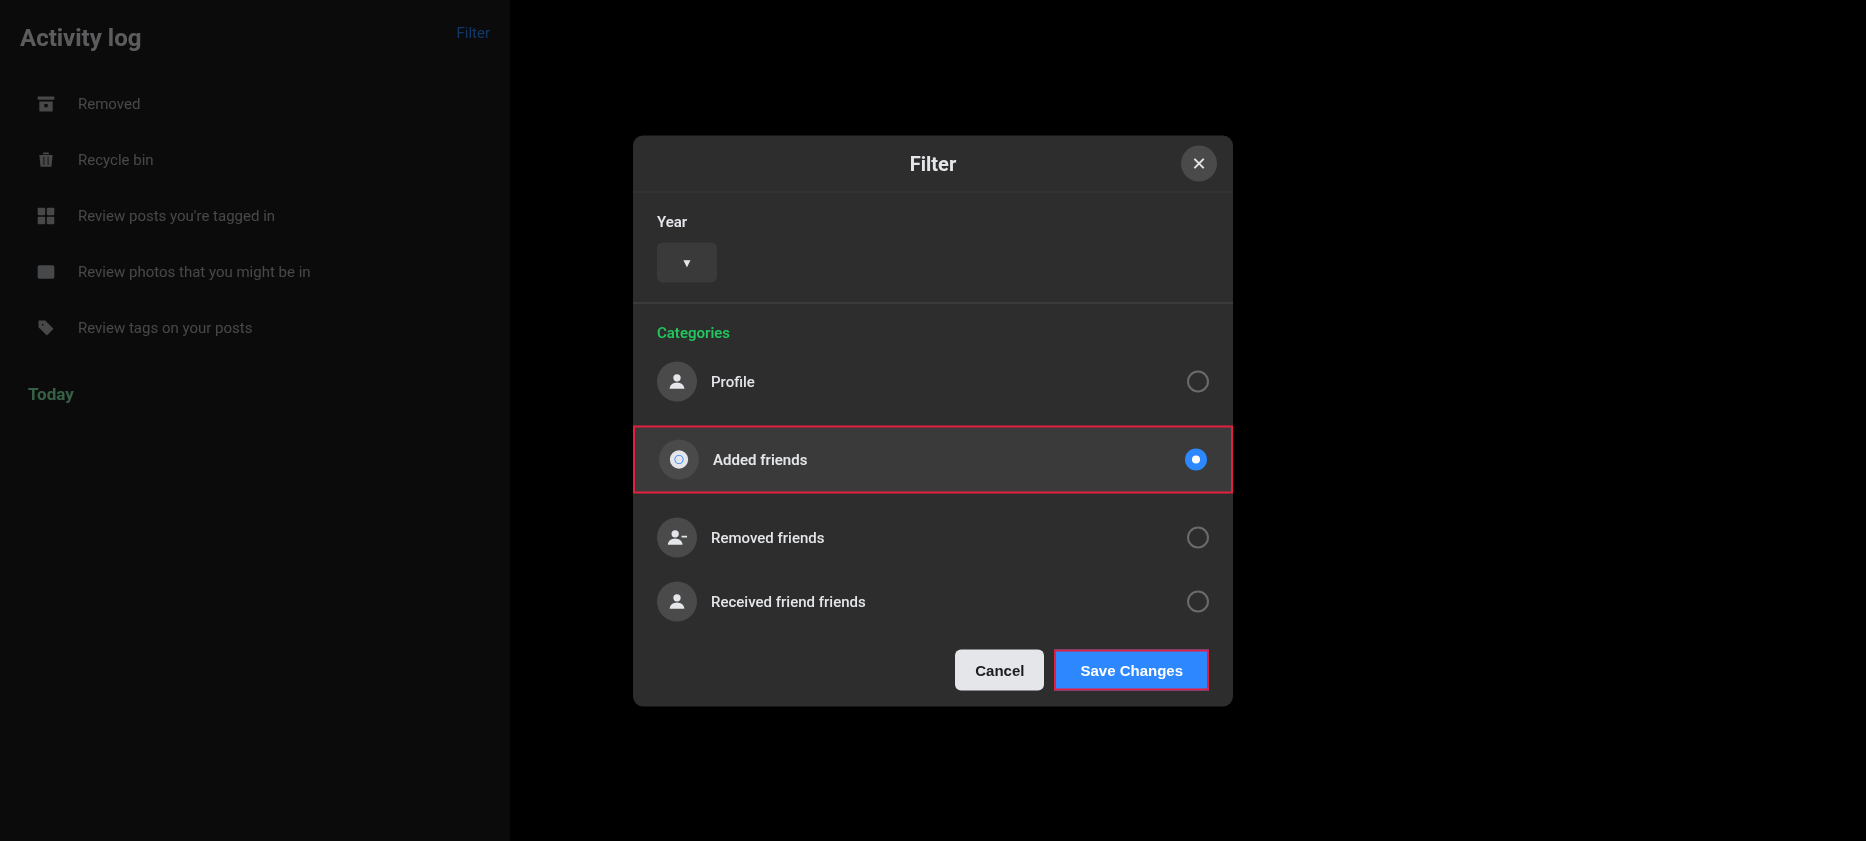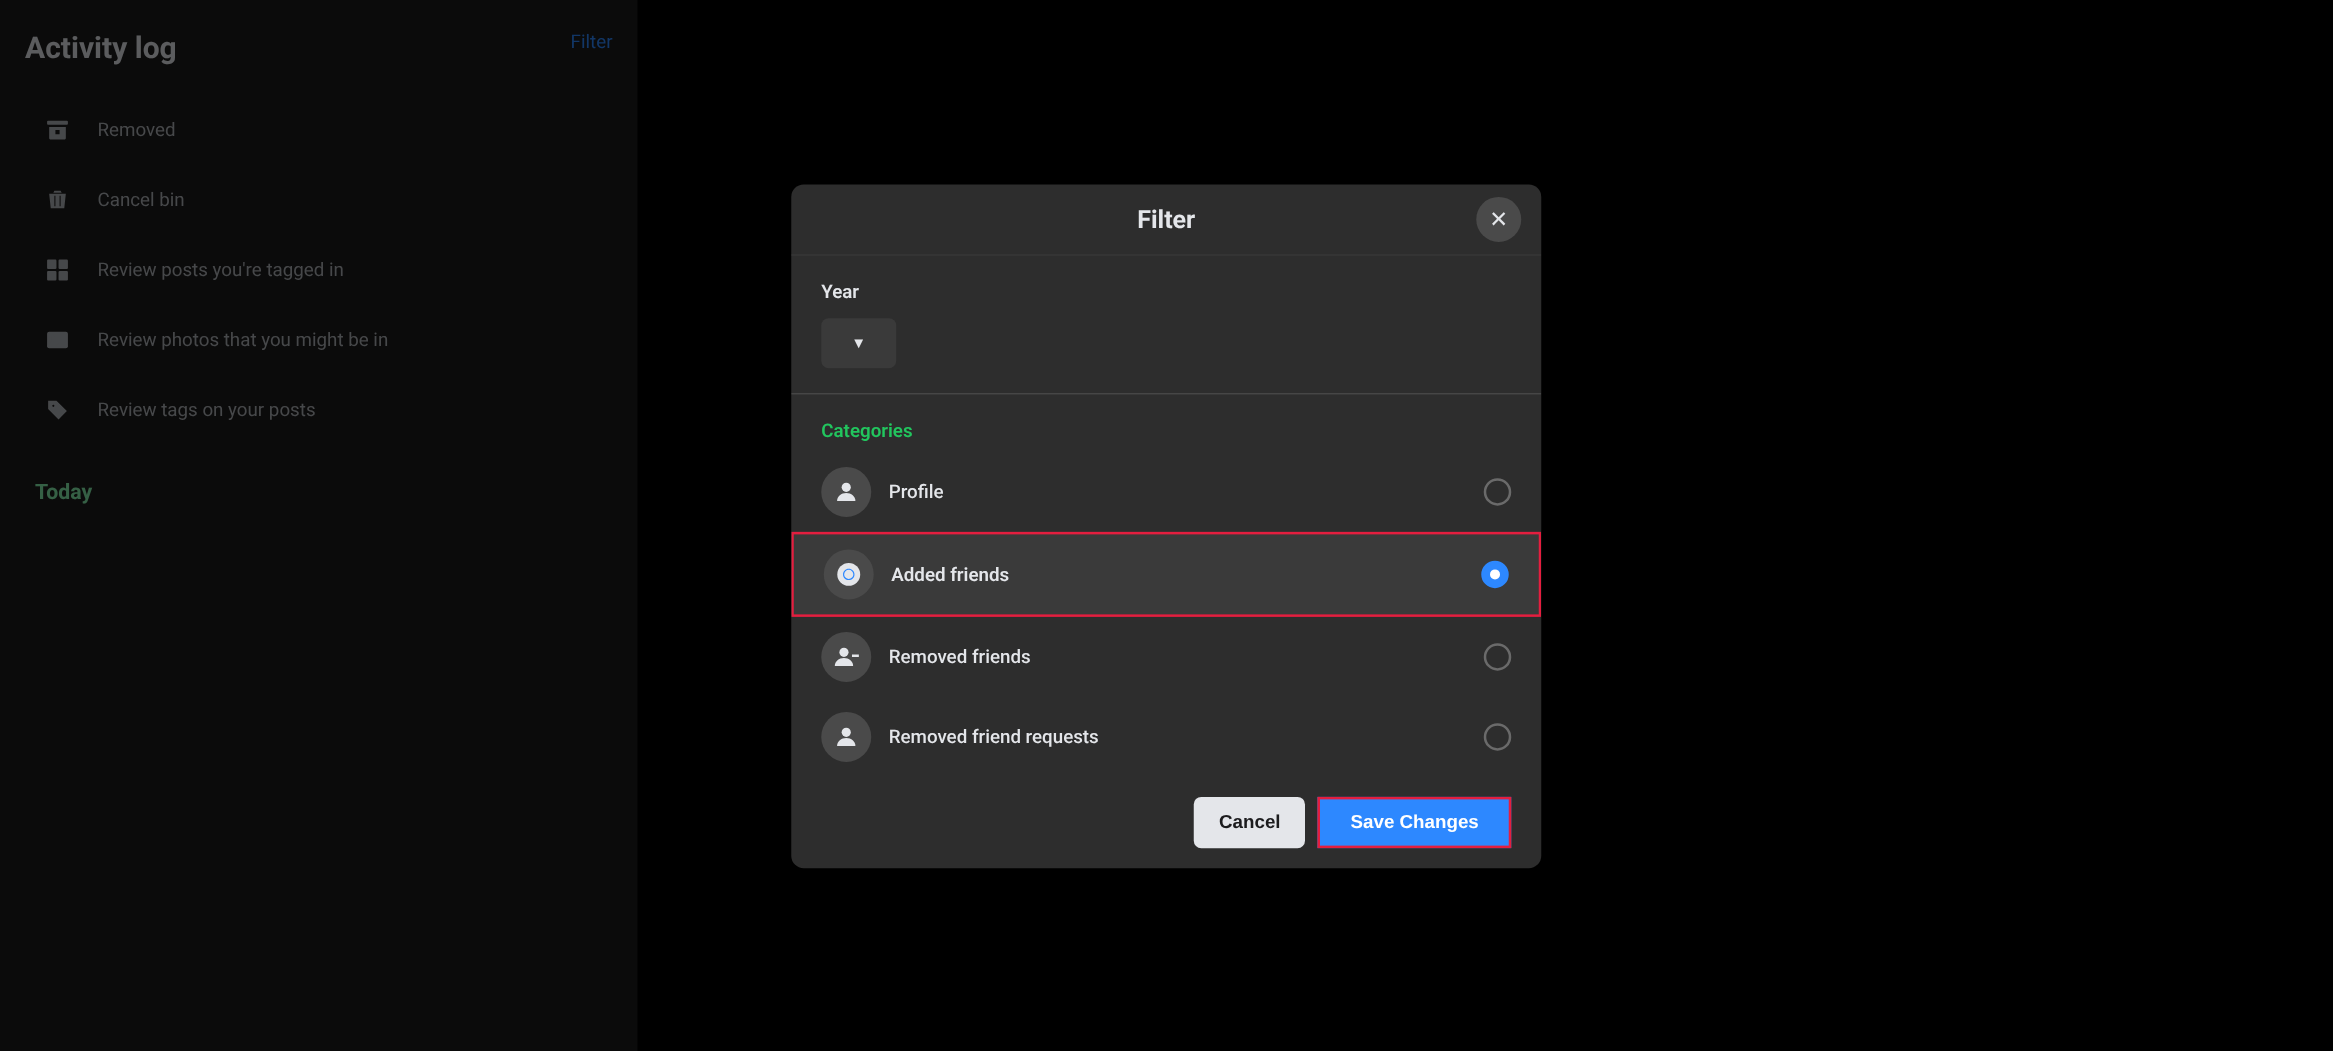--- a/index.html
+++ b/index.html
@@ -187,21 +187,21 @@
     .category-item {
       display: flex;
       align-items: center;
       padding: 12px 0;
       cursor: pointer;
       position: relative;
     }
 
     .category-item.selected {
       background: #3a3a3a;
-      margin: 0 -24px;
+      margin: 12px -24px;
       padding: 12px 24px;
       border: 2px solid #e41e3f;
       justify-content: flex-end;
     }
 
     .category-icon {
       width: 40px;
       height: 40px;
       border-radius: 50%;
       background: #4a4a4a;
@@ -297,21 +297,21 @@
     </div>
     <span>Removed</span>
   </div>
 
   <div class="sidebar-item">
     <div class="sidebar-item-icon">
       <svg width="20" height="20" viewBox="0 0 24 24" fill="currentColor">
           <path d="M9 3h6l1 2H8L9 3zm-5 3h16l-1.5 14H5.5L4 6zm5 2v10h1V8H9zm5 0v10h1V8h-1z"></path>
         </svg>
     </div>
-    <span>Cancel bin</span>
+    <span>Recycle bin</span>
   </div>
 
   <div class="sidebar-item">
     <div class="sidebar-item-icon">
       <svg width="20" height="20" viewBox="0 0 24 24" fill="currentColor">
           <rect x="2" y="2" width="9" height="9" rx="1"></rect>
           <rect x="13" y="2" width="9" height="9" rx="1"></rect>
           <rect x="2" y="13" width="9" height="9" rx="1"></rect>
           <rect x="13" y="13" width="9" height="9" rx="1"></rect>
         </svg>
@@ -398,21 +398,21 @@
       </div>
 
 
       <div class="category-item">
         <div class="category-icon">
           <svg width="22" height="22" viewBox="0 0 24 24" fill="#e4e6ea">
               <circle cx="12" cy="8" r="4"></circle>
               <path d="M4 20c0-4 3.6-7 8-7s8 3 8 7H4z"></path>
             </svg>
         </div>
-        <span class="category-name">Removed friend requests</span>
+        <span class="category-name">Received friend friends</span>
         <div class="radio-btn"></div>
       </div>
 
     </div>
   </div>
 
   <div class="modal-footer">
     <button class="btn-cancel">Cancel</button>
     <button class="btn-save">Save Changes</button>
   </div>

